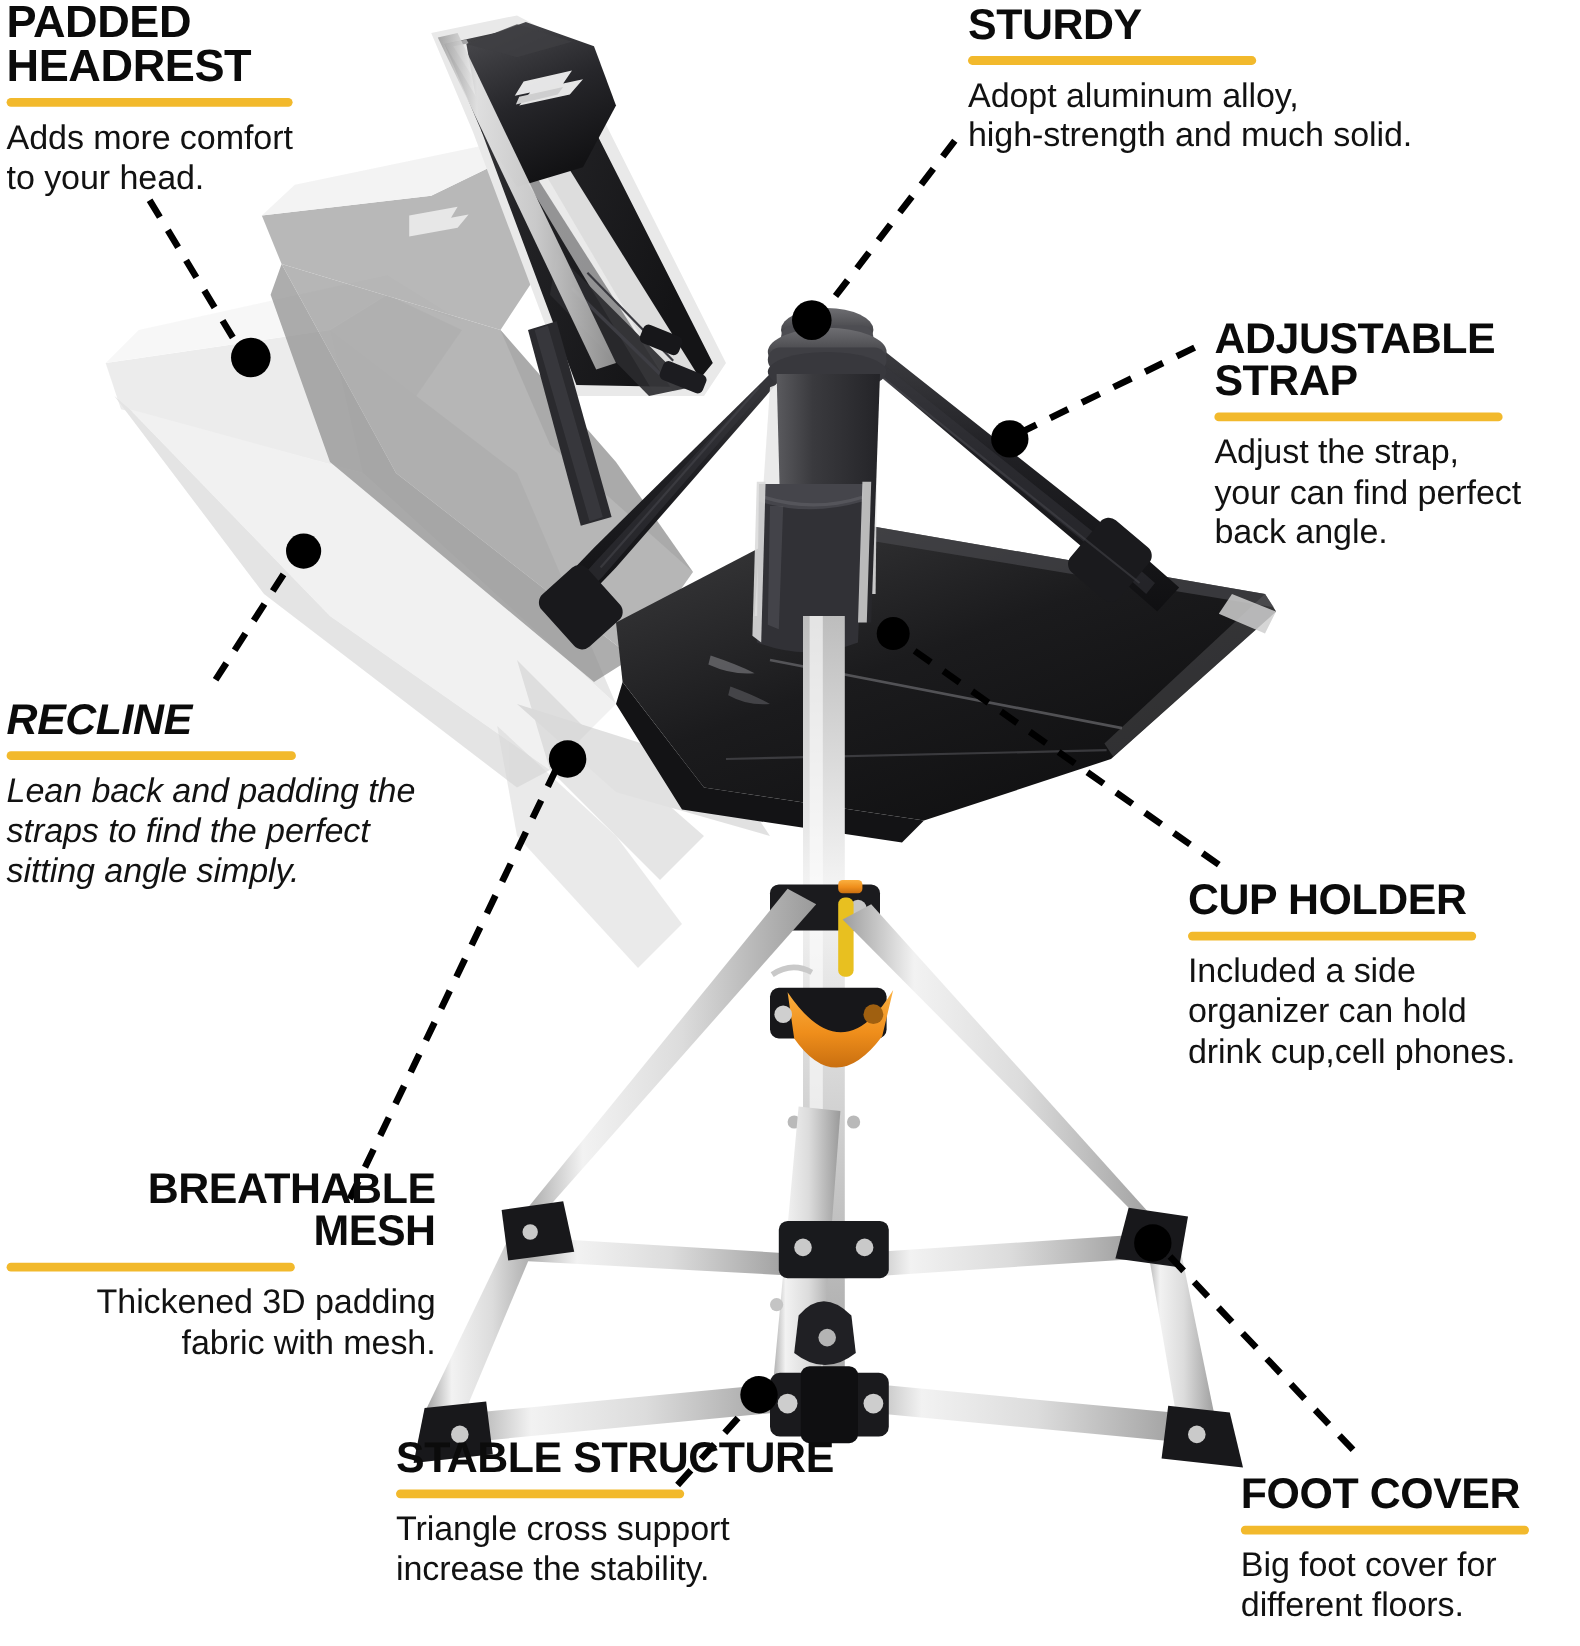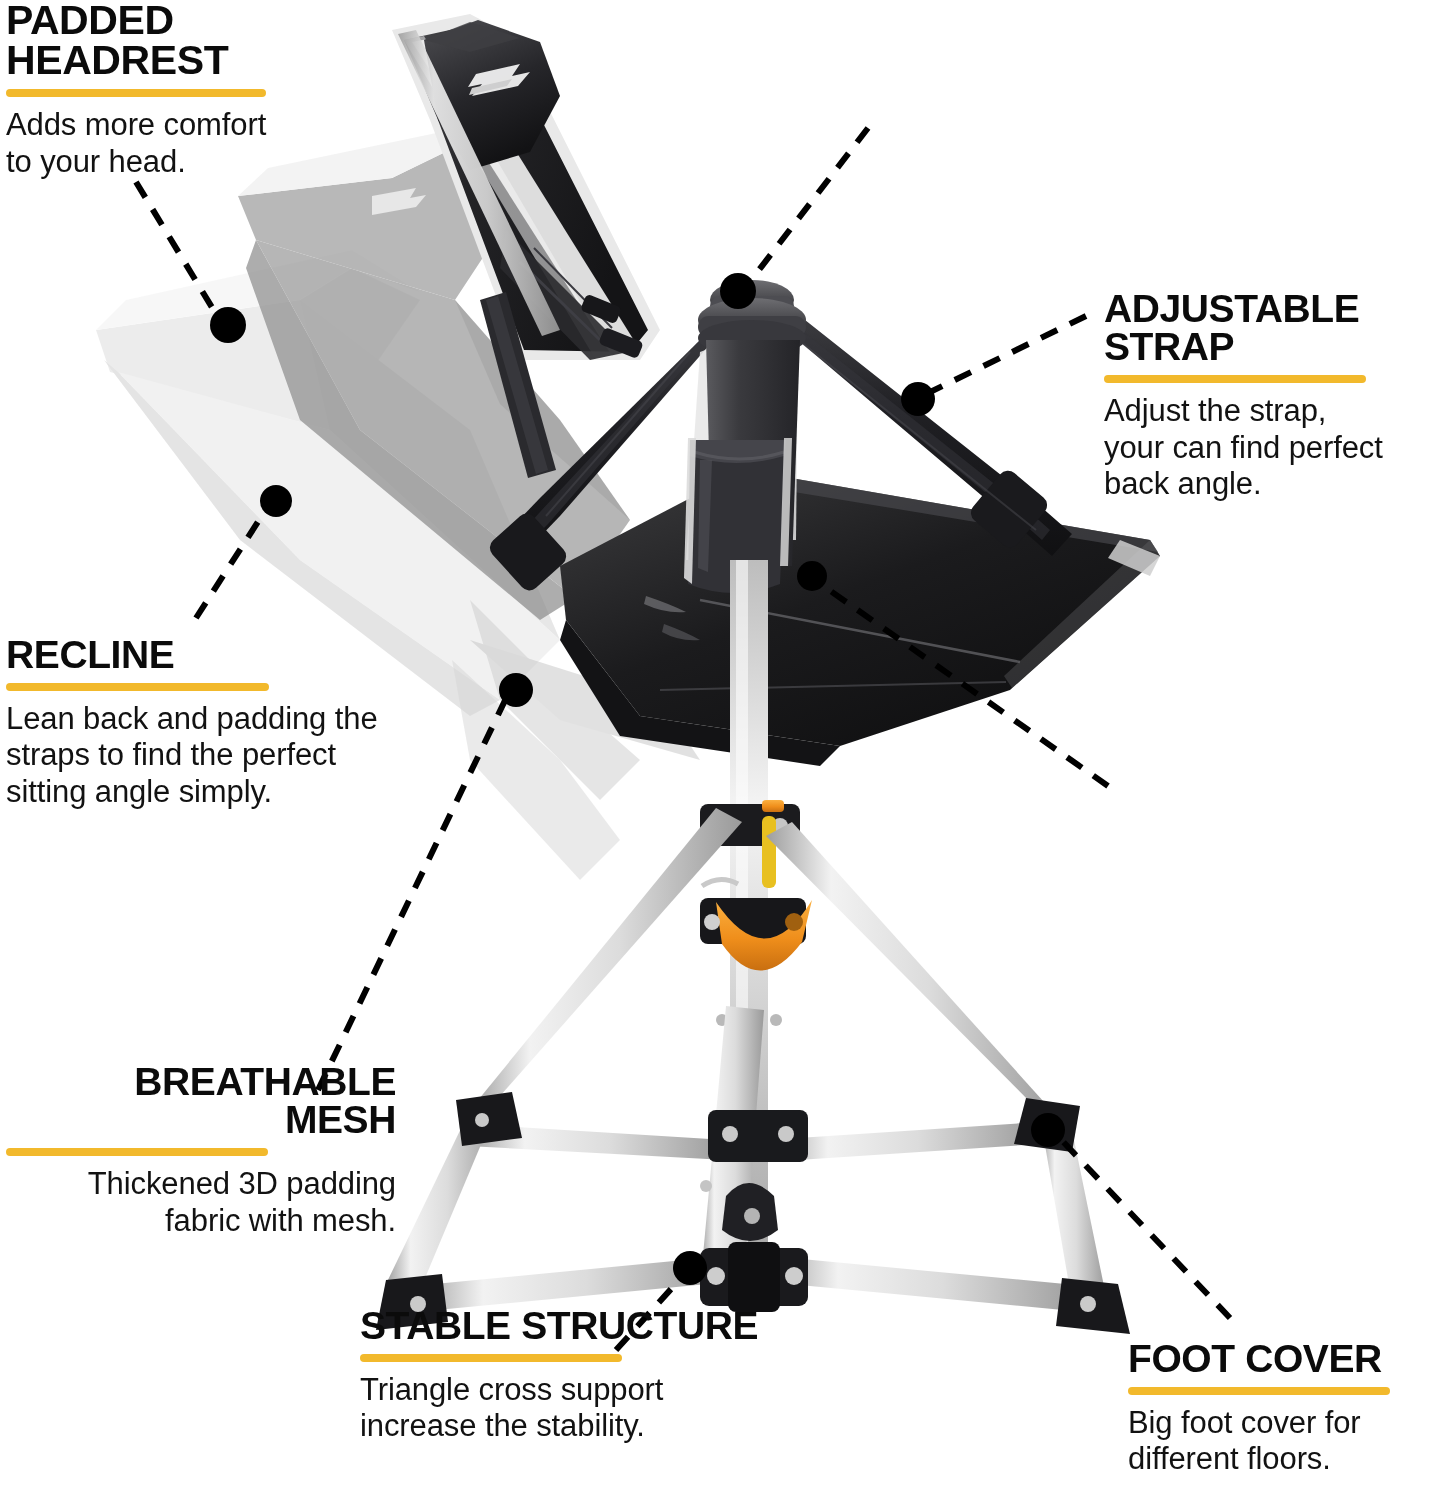--- a/index.html
+++ b/index.html
@@ -33,21 +33,21 @@
     color:#121212;
     white-space:pre-line;
     letter-spacing:-0.1px;
   }
 
   
   #co-headrest   {left:6px;  top:0px;   width:330px;}
   #co-headrest .c-title{font-size:41px;}
   #co-headrest .c-rule{width:260px;}
 
-  #co-recline    {left:6px;  top:636px; width:420px;}
+  #co-recline    {left:6px;  top:636px; width:420px;font-style:italic;}
   #co-recline .c-rule{width:263px;}
 
   #co-mesh       {left:6px;  top:1063px;width:390px;text-align:right;}
   #co-mesh .c-rule{width:262px;}
 
   #co-sturdy     {left:880px;top:4px;   width:500px;}
   #co-sturdy .c-rule{width:262px;}
 
   #co-strap      {left:1104px;top:290px;width:340px;}
   #co-strap .c-rule{width:262px;}
@@ -334,30 +334,43 @@
   </div>
 
   <div class="callout" id="co-mesh">
     <div class="c-title">BREATHABLE
 MESH</div>
     <div class="c-rule"></div>
     <div class="c-body">Thickened 3D padding
 fabric with mesh.</div>
   </div>
 
+  <div class="callout" id="co-sturdy">
+    <div class="c-title">STURDY</div>
+    <div class="c-rule"></div>
+    <div class="c-body">Adopt  aluminum alloy,
+high-strength and much solid.</div>
+  </div>
 
   <div class="callout" id="co-strap">
     <div class="c-title">ADJUSTABLE
 STRAP</div>
     <div class="c-rule"></div>
     <div class="c-body">Adjust the strap,
 your can find perfect
 back angle.</div>
   </div>
 
+  <div class="callout" id="co-cup">
+    <div class="c-title">CUP HOLDER</div>
+    <div class="c-rule"></div>
+    <div class="c-body">Included a side
+organizer can hold
+drink cup,cell phones.</div>
+  </div>
 
   <div class="callout" id="co-stable">
     <div class="c-title">STABLE STRUCTURE</div>
     <div class="c-rule"></div>
     <div class="c-body">Triangle cross support
 increase the stability.</div>
   </div>
 
   <div class="callout" id="co-foot">
     <div class="c-title">FOOT COVER</div>

